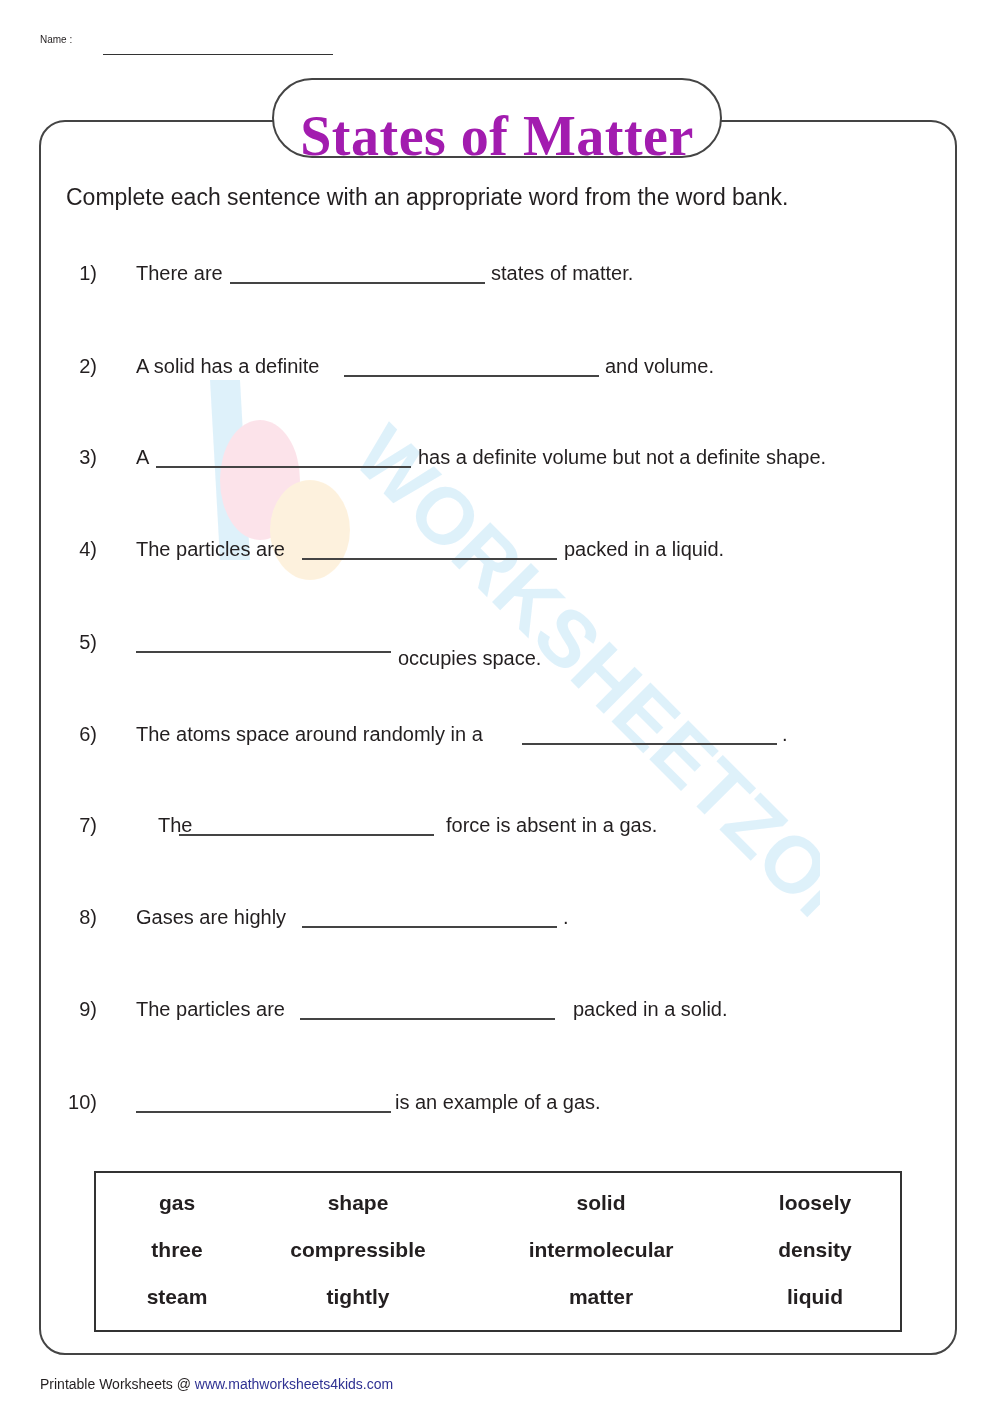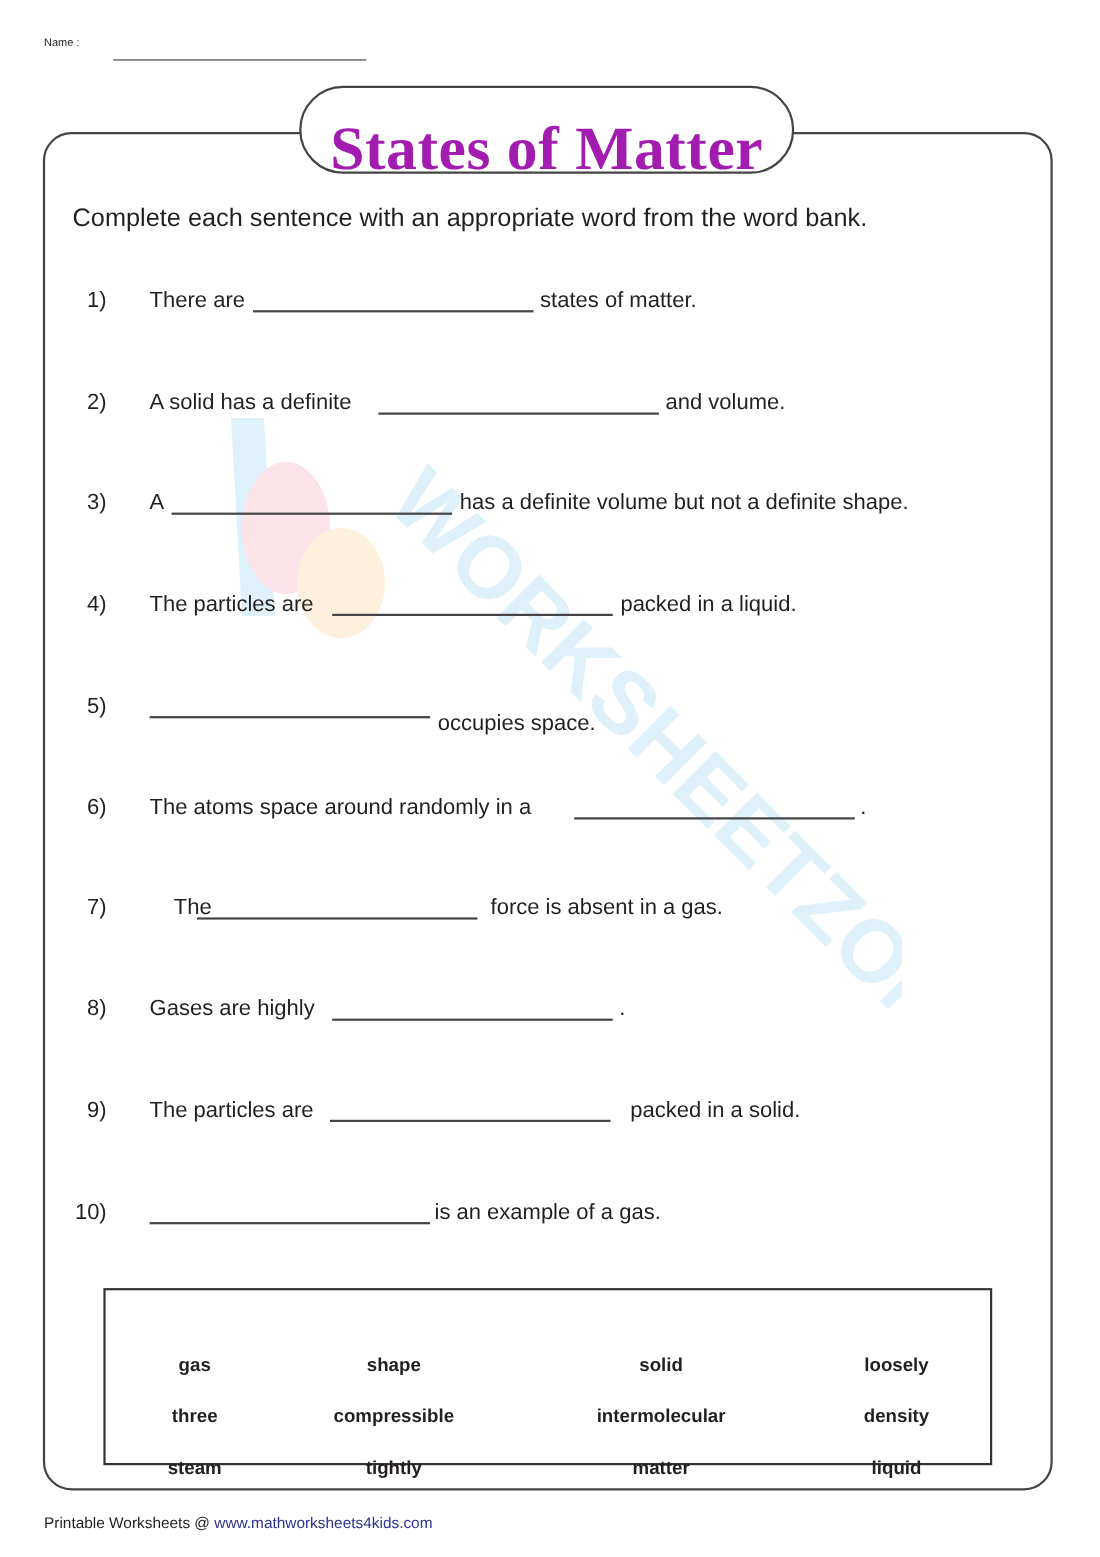--- a/index.html
+++ b/index.html
@@ -7,21 +7,21 @@
   .name-row{position:absolute;left:40px;top:34px;font-size:10px;}
   .name-line{position:absolute;left:103px;top:54px;width:230px;border-bottom:1.5px solid #333;}
   .frame{position:absolute;left:39px;top:120px;width:918px;height:1235px;border:2px solid #444;border-radius:26px;box-sizing:border-box;}
   .title-pill{position:absolute;left:272px;top:78px;width:450px;height:80px;border:2px solid #444;border-radius:40px;background:#fff;box-sizing:border-box;display:flex;align-items:center;justify-content:center;}
   .title-pill span{font-family:"Liberation Serif",serif;font-weight:bold;font-size:56px;color:#a21caf;letter-spacing:0.5px;margin-top:36px;}
   .instr{position:absolute;left:66px;top:184px;font-size:23px;}
   .q{position:absolute;font-size:20px;white-space:nowrap;}
   .qnum{position:absolute;font-size:20px;width:40px;text-align:right;}
   .blank{position:absolute;border-bottom:2px solid #444;width:255px;}
   .bank{position:absolute;left:94px;top:1171px;width:808px;height:161px;border:2px solid #333;box-sizing:border-box;}
-  .bank .w{position:absolute;font-size:17px;font-weight:bold;transform:translateX(-50%);white-space:nowrap;margin-top:40px;}
+  .bank .w{position:absolute;font-size:21px;font-weight:bold;transform:translateX(-50%);white-space:nowrap;}
   .footer{position:absolute;left:40px;top:1376px;font-size:14px;}
   .footer a{color:#2e3192;text-decoration:none;}
   .wm{position:absolute;left:180px;top:360px;width:640px;height:700px;pointer-events:none;opacity:0.18;}
 </style>
 </head>
 <body>
 
 <div class="name-row">Name :</div>
 <div class="name-line"></div>
 

